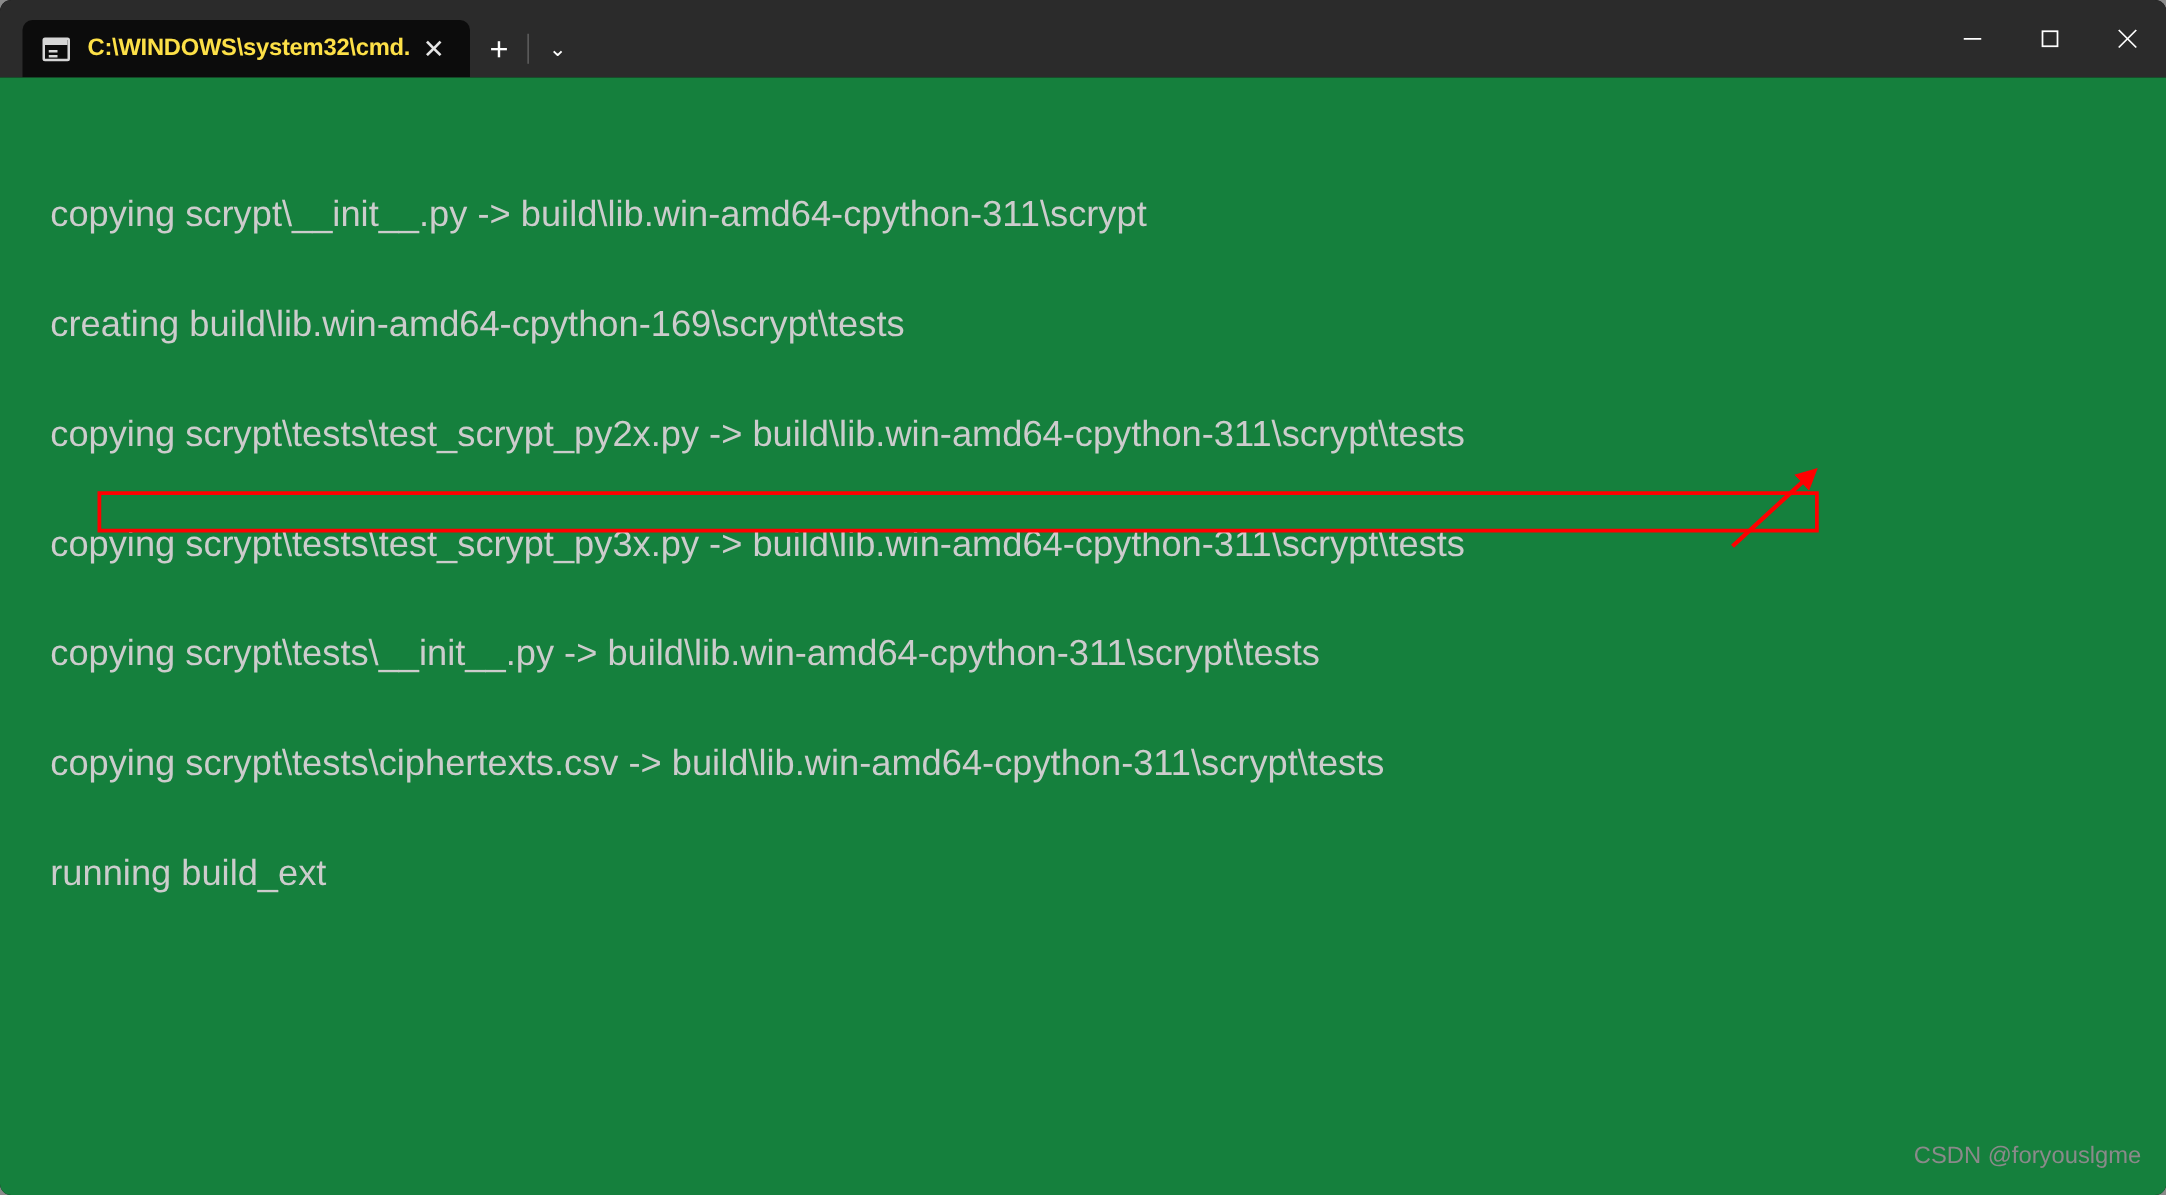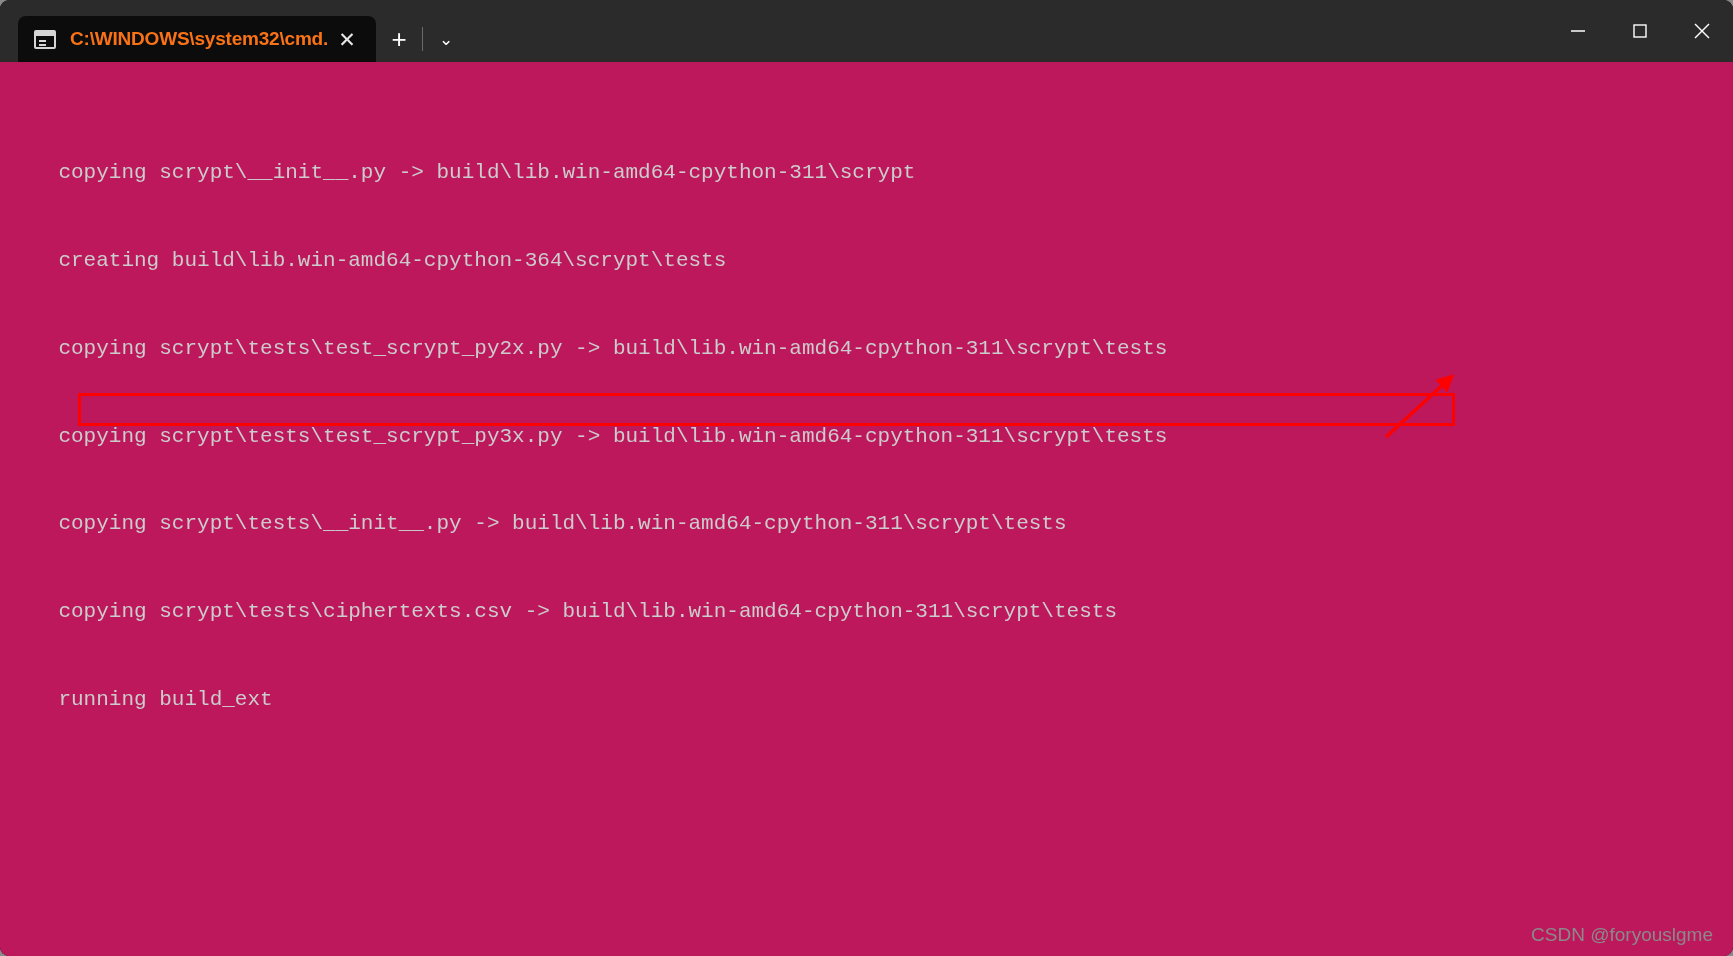--- a/index.html
+++ b/index.html
@@ -77,21 +77,21 @@
     position: absolute;
     left: 3px; top: 8px;
     width: 7px; height: 2px;
     background: #d6d6d6;
     box-shadow: 0 4px 0 0 #d6d6d6;
   }
   .tab-title {
     font-family: "Liberation Sans", sans-serif;
     font-size: 19px;
     font-weight: 600;
-    color: #f97316;
+    color: #fde047;
     white-space: nowrap;
     overflow: hidden;
     flex: 1 1 auto;
     letter-spacing: -0.2px;
   }
   .tab-close {
     font-family: "Liberation Sans", sans-serif;
     font-size: 21px;
     color: #e6e6e6;
     width: 38px;
@@ -141,25 +141,25 @@
   }
   .wc svg { display: block; }
 
   
   #terminal {
     position: absolute;
     left: 0;
     top: 62px;
     width: 1733px;
     height: 894px;
-    background: #be185d;
+    background: #15803d;
     padding: 8px 0 0 8px;
     box-sizing: border-box;
-    font-family: Liberation Mono, monospace;
-    font-size: 21px;
+    font-family: Liberation Sans, sans-serif;
+    font-size: 29px;
     line-height: 29.3px;
     color: #cccccc;
     white-space: pre;
     letter-spacing: 0px;
   }
   .ln { height: 29.3px; }
 
   
   #annot {
     position: absolute;
@@ -173,21 +173,21 @@
     left: 78px;
     top: 393px;
     width: 1377px;
     height: 33px;
     border: 3px solid #ff0000;
     box-sizing: border-box;
   }
   #watermark {
     position: absolute;
     right: 20px;
-    bottom: 10px;
+    bottom: 20px;
     font-family: "Liberation Sans", sans-serif;
     font-size: 19px;
     color: #8a8a8a;
   }
 </style>
 </head>
 <body>
 
 <div id="window">
 
@@ -224,21 +224,21 @@
           <line x1="3" y1="3" x2="17" y2="17" stroke="#ffffff" stroke-width="1.4"></line>
           <line x1="17" y1="3" x2="3" y2="17" stroke="#ffffff" stroke-width="1.4"></line>
         </svg>
       </div>
     </div>
   </div>
 
   <div id="terminal">
 
     <div class="ln">    copying scrypt\__init__.py -&gt; build\lib.win-amd64-cpython-311\scrypt</div>
-    <div class="ln">    creating build\lib.win-amd64-cpython-364\scrypt\tests</div>
+    <div class="ln">    creating build\lib.win-amd64-cpython-169\scrypt\tests</div>
     <div class="ln">    copying scrypt\tests\test_scrypt_py2x.py -&gt; build\lib.win-amd64-cpython-311\scrypt\tests</div>
     <div class="ln">    copying scrypt\tests\test_scrypt_py3x.py -&gt; build\lib.win-amd64-cpython-311\scrypt\tests</div>
     <div class="ln">    copying scrypt\tests\__init__.py -&gt; build\lib.win-amd64-cpython-311\scrypt\tests</div>
     <div class="ln">    copying scrypt\tests\ciphertexts.csv -&gt; build\lib.win-amd64-cpython-311\scrypt\tests</div>
     <div class="ln">    running build_ext</div>
     
 
     
     
     

